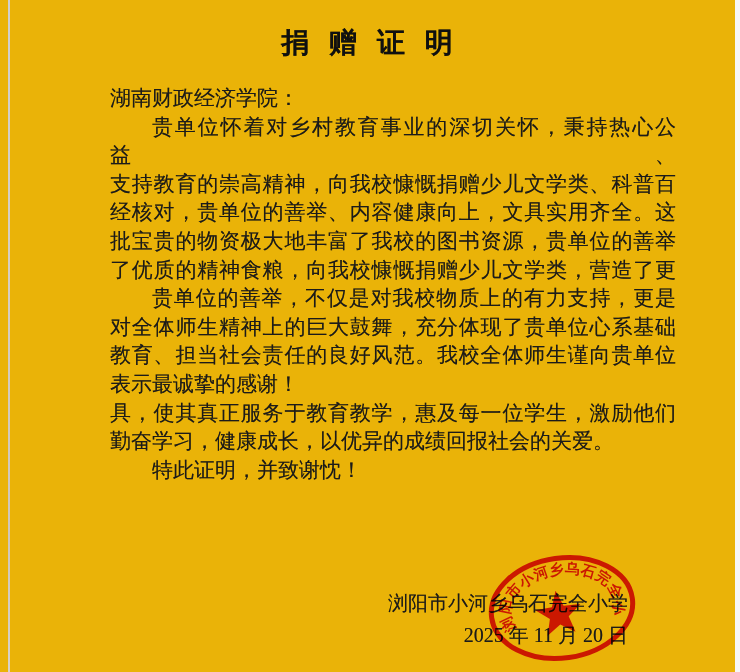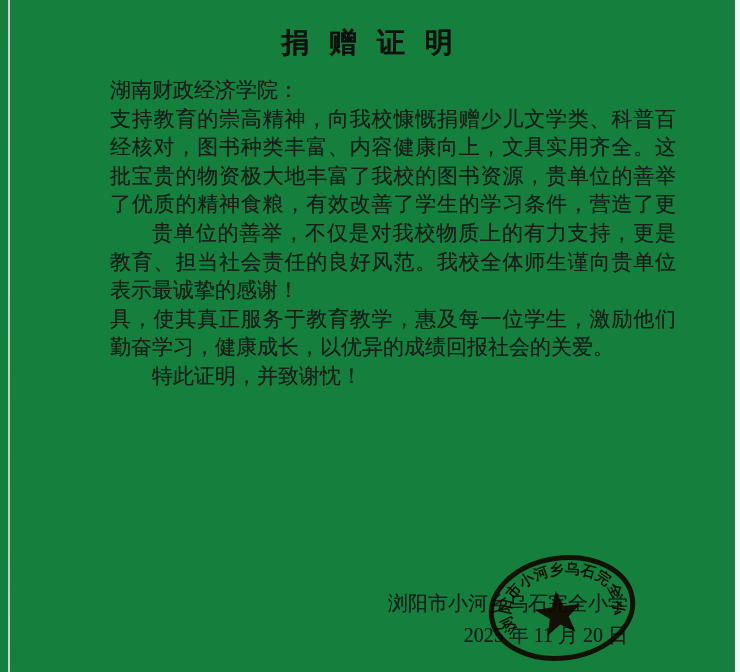--- a/index.html
+++ b/index.html
@@ -1,35 +1,35 @@
 <!DOCTYPE html>
 <html><head>
 <meta charset="utf-8">
 <style>
   html,body{margin:0;padding:0;background:#ffffff;}
   .page{
-    position:relative;width:740px;height:672px;background:#15803d;
+    position:relative;width:740px;height:672px;background:#eab308;
     font-family:"Liberation Serif","DejaVu Serif",serif;color:#1b1b1b;
     overflow:hidden;
   }
   .scan-line-left{
     position:absolute;left:8px;top:0;width:2px;height:672px;
     background:linear-gradient(#cfcfcf,#d6cec2 40%,#cfc6ba 80%,#d8d2c8);
   }
   .scan-strip-right{
     position:absolute;right:0;top:0;width:5px;height:672px;background:#f7f7f7;
   }
   .title{
     position:absolute;top:24px;left:0;width:740px;margin:0;
     text-align:center;font-family:"Liberation Sans","DejaVu Sans",sans-serif;
     font-weight:bold;font-size:28px;letter-spacing:6px;color:#101010;
     text-shadow:0 0 0.5px rgba(0,0,0,.6);
   }
   .body-block{
-    position:absolute;top:76px;left:110px;width:566px;
+    position:absolute;top:84px;left:110px;width:566px;
     font-size:21px;line-height:28.6px;
     text-shadow:0 0 0.4px rgba(0,0,0,.45);
   }
   .line{min-height:28.6px;}
   .ind{text-indent:42px;}
   .fill{text-align:justify;text-align-last:justify;}
   .signature-block{
     position:absolute;top:587px;right:112px;text-align:right;
     font-size:20px;line-height:32px;text-shadow:0 0 0.4px rgba(0,0,0,.45);
   }
@@ -47,25 +47,27 @@
 
 <div class="page">
 
   <div class="scan-line-left"></div>
   <div class="scan-strip-right"></div>
 
   <h1 class="title">捐 赠 证 明</h1>
 
   <div class="body-block">
     <div class="line">湖南财政经济学院：</div>
+    <div class="line ind fill">贵单位怀着对乡村教育事业的深切关怀，秉持热心公益、</div>
     <div class="line fill">支持教育的崇高精神，向我校慷慨捐赠少儿文学类、科普百</div>
-    <div class="line fill">经核对，图书种类丰富、内容健康向上，文具实用齐全。这</div>
+    <div class="line fill">经核对，贵单位的善举、内容健康向上，文具实用齐全。这</div>
     <div class="line fill">批宝贵的物资极大地丰富了我校的图书资源，贵单位的善举</div>
-    <div class="line fill">了优质的精神食粮，有效改善了学生的学习条件，营造了更</div>
+    <div class="line fill">了优质的精神食粮，向我校慷慨捐赠少儿文学类，营造了更</div>
     <div class="line ind fill">贵单位的善举，不仅是对我校物质上的有力支持，更是</div>
+    <div class="line fill">对全体师生精神上的巨大鼓舞，充分体现了贵单位心系基础</div>
     <div class="line fill">教育、担当社会责任的良好风范。我校全体师生谨向贵单位</div>
     <div class="line">表示最诚挚的感谢！</div>
     <div class="line fill">具，使其真正服务于教育教学，惠及每一位学生，激励他们</div>
     <div class="line">勤奋学习，健康成长，以优异的成绩回报社会的关爱。</div>
     <div class="line ind">特此证明，并致谢忱！</div>
   </div>
 
   <div class="signature-block">
     <div>浏阳市小河乡乌石完全小学</div>
     <div>2025 年 11 月 20 日</div>

